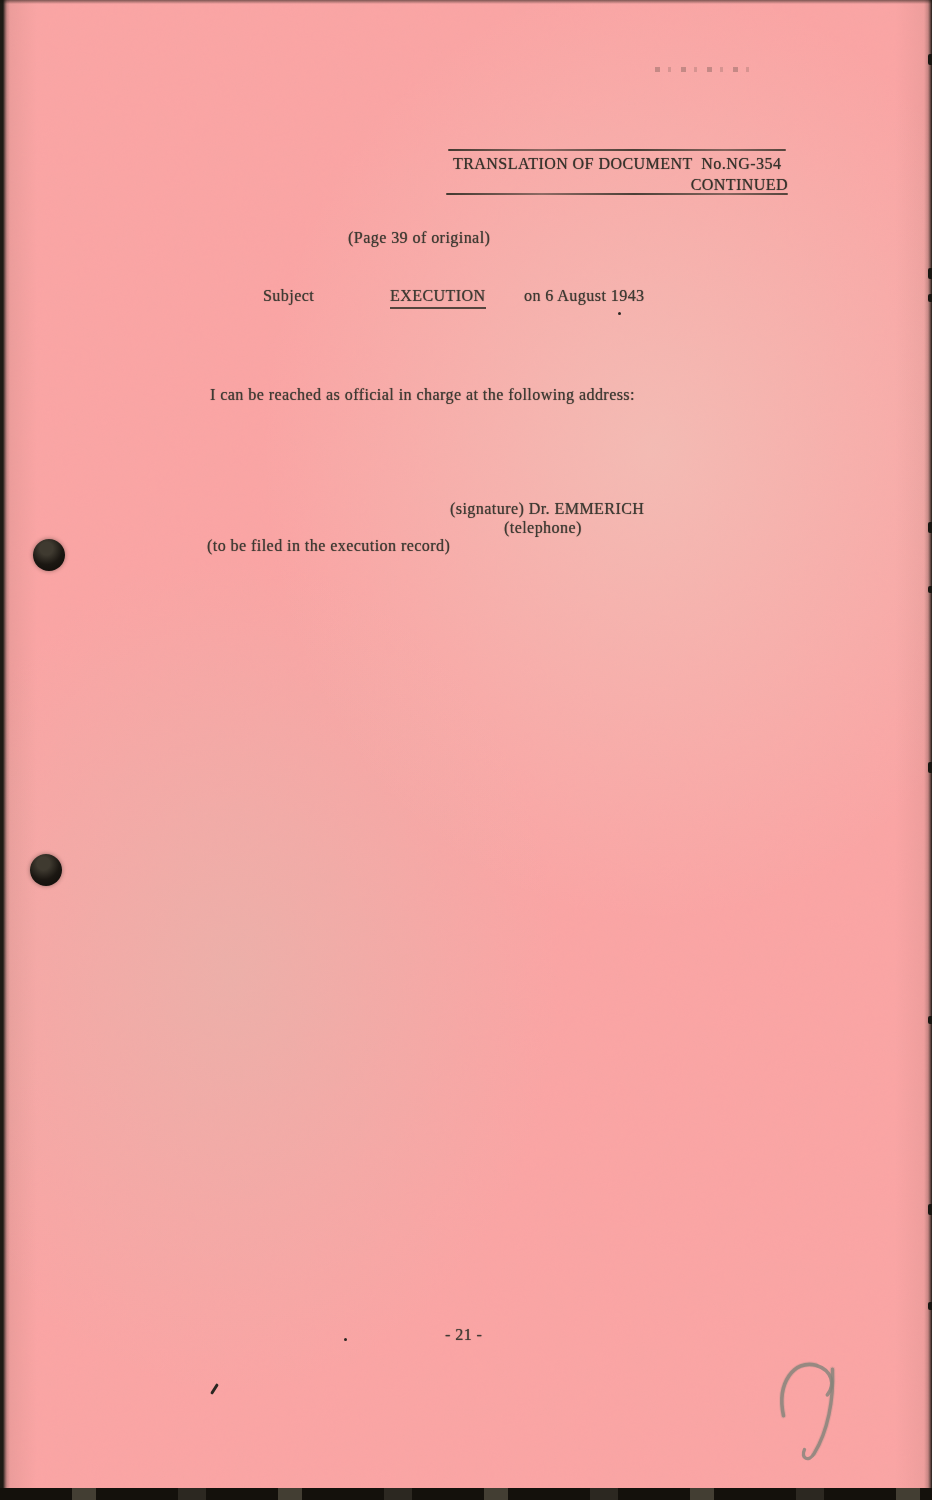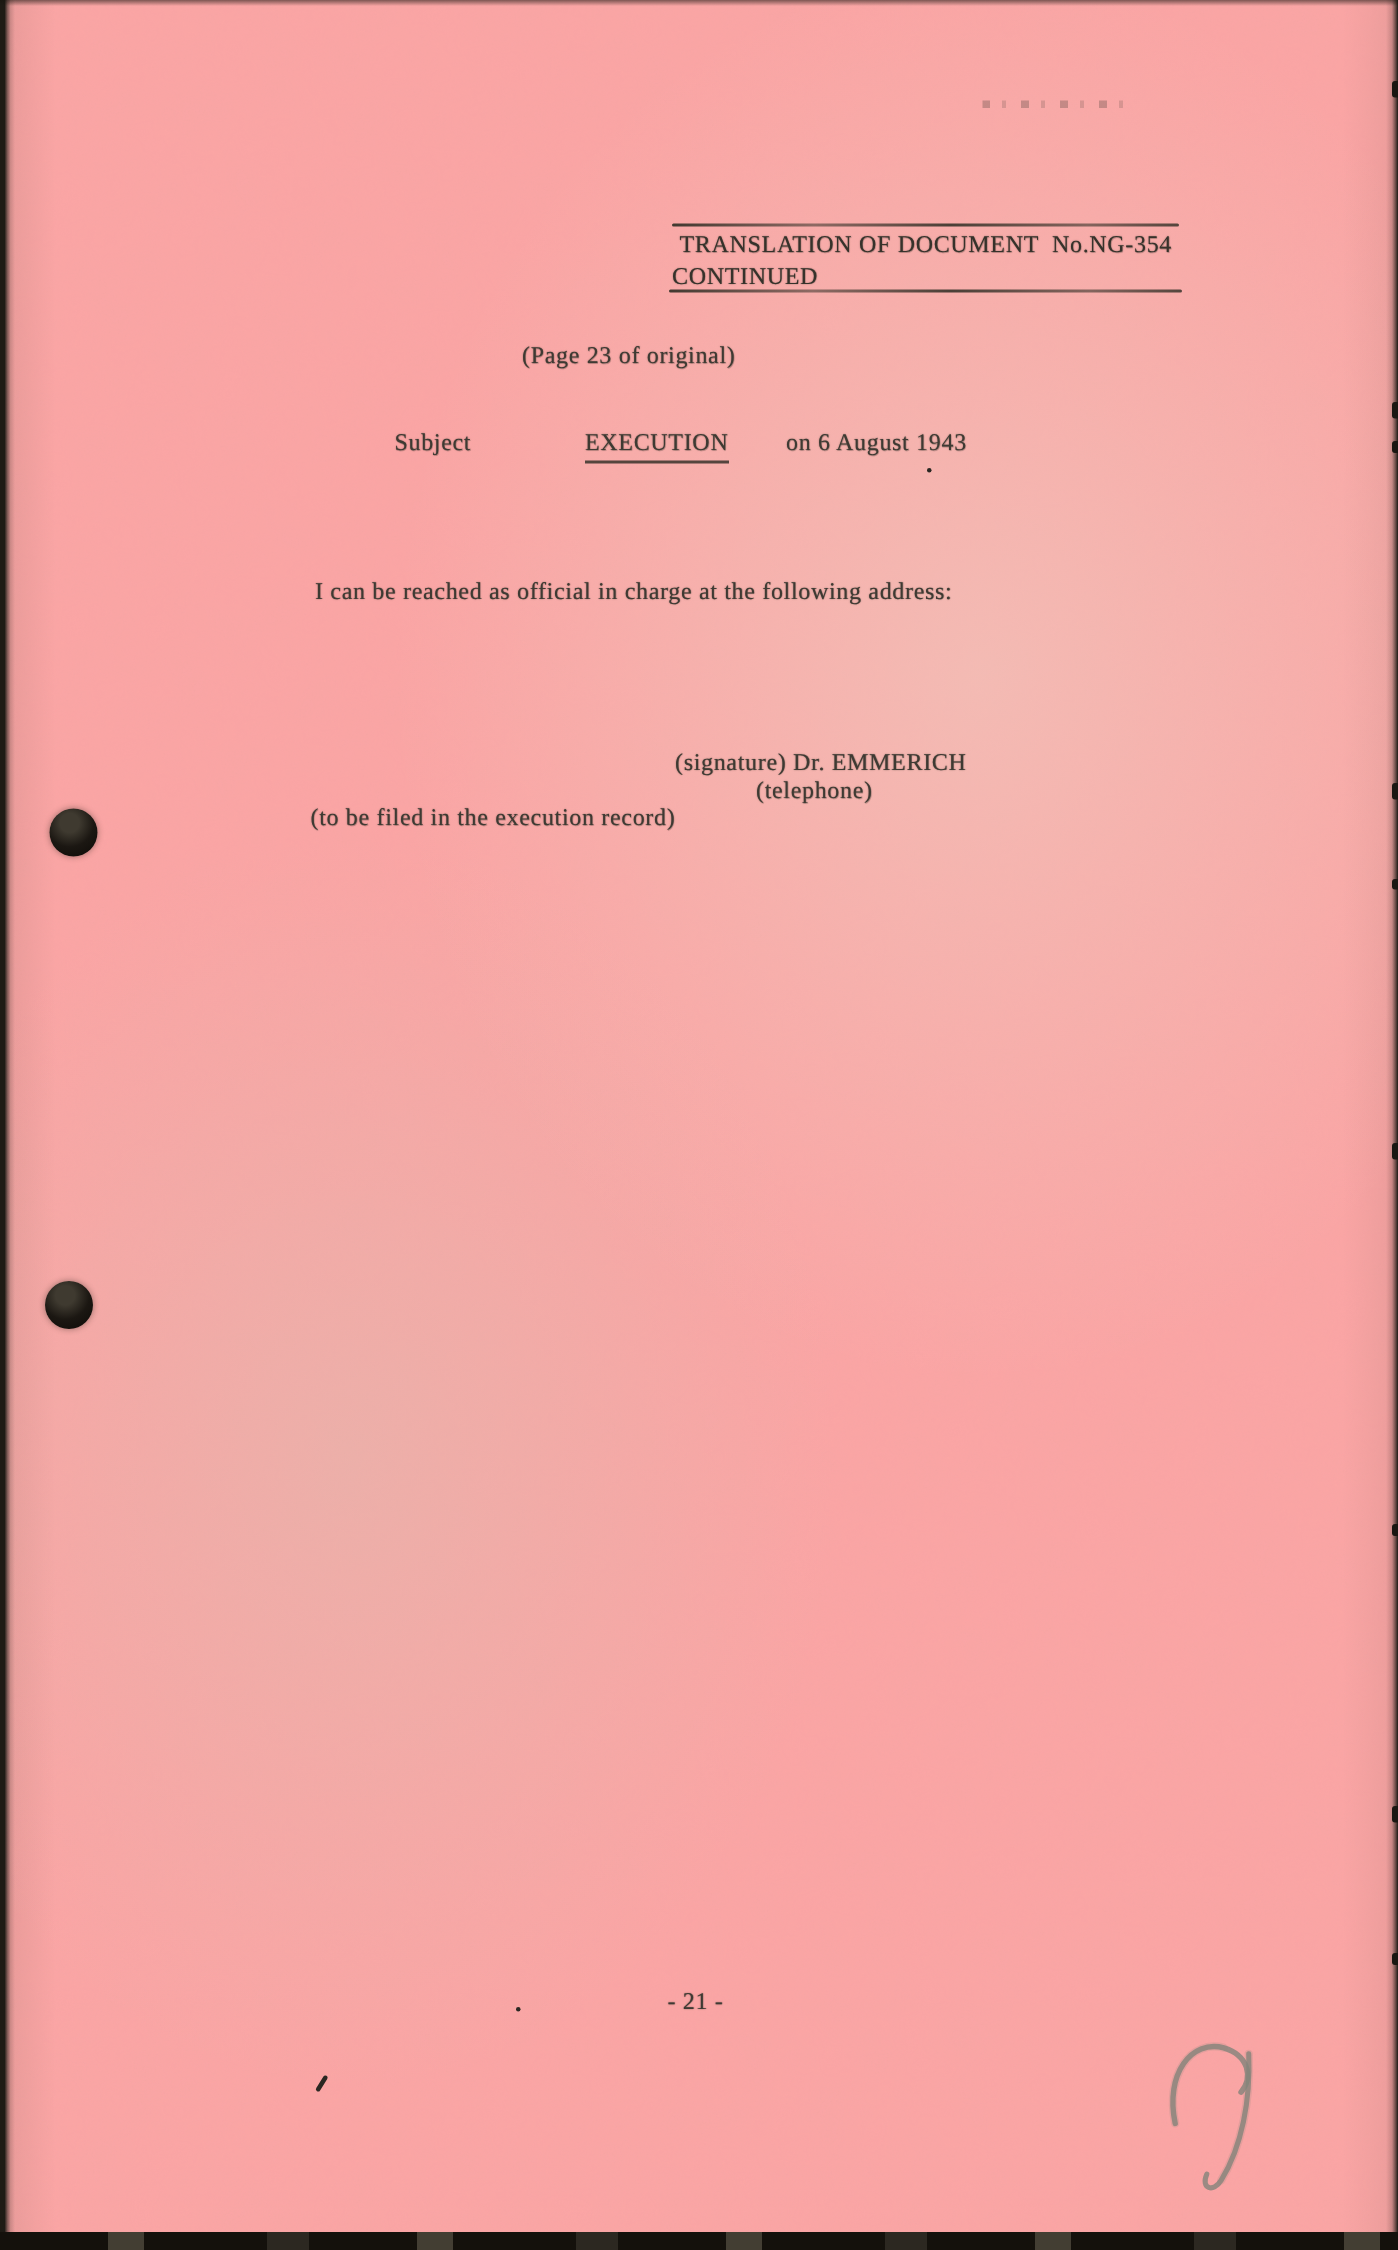--- a/index.html
+++ b/index.html
@@ -37,21 +37,21 @@
     background:radial-gradient(circle at 42% 30%, #3f3a30 0 22%, #1b1712 55%, #0d0a07 100%);
     box-shadow:0 0 4px rgba(40,34,24,.45);}
   
   .tw{position:absolute;white-space:pre;font-size:16px;line-height:18px;letter-spacing:.45px;
     text-shadow:0 0 1px rgba(62,57,48,.65), .4px .4px 0 rgba(62,57,48,.25);}
   .tw.dark{color:#36322b;}
   .rule{position:absolute;height:2px;
     background:linear-gradient(90deg,rgba(56,51,42,.95),rgba(56,51,42,.55) 28%,rgba(56,51,42,.9) 55%,rgba(56,51,42,.6) 82%,rgba(56,51,42,.85));
     border-radius:1px;}
   .underlined{border-bottom:2px solid rgba(56,51,42,.85);padding-bottom:2px;}
-  .center{text-align:left;}
+  .center{text-align:right;}
   .speck{position:absolute;background:#2a2722;}
   .smudge{position:absolute;height:5px;opacity:.5;filter:blur(.4px);
     background:repeating-linear-gradient(90deg,rgba(58,54,46,.55) 0 5px,transparent 5px 13px,rgba(58,54,46,.35) 13px 16px,transparent 16px 26px);}
   .pencil{position:absolute;transform:rotate(7deg);}
 </style>
 </head>
 <body>
 
 <div class="page">
 
@@ -88,21 +88,21 @@
 
   <div class="smudge" style="left:655px;top:67px;width:95px;"></div>
 
   <div>
     <div class="rule" style="left:448px;top:149px;width:338px;"></div>
     <div class="tw dark" style="left:453px;top:155px;">TRANSLATION OF DOCUMENT  No.NG-354</div>
     <div class="tw dark center" style="left:448px;top:176px;width:340px;">CONTINUED</div>
     <div class="rule" style="left:446px;top:193px;width:342px;"></div>
   </div>
 
-  <div class="tw" style="left:348px;top:229px;">(Page 23 of original)</div>
+  <div class="tw" style="left:348px;top:229px;">(Page 39 of original)</div>
 
   <div>
     <span class="tw" style="left:263px;top:287px;">Subject</span>
     <span class="tw underlined" style="left:390px;top:287px;">EXECUTION</span>
     <span class="tw" style="left:524px;top:287px;">on 6 August 1943</span>
   </div>
   <div class="speck" style="left:618px;top:312px;width:3px;height:3px;border-radius:50%;"></div>
 
   <div class="tw" style="left:210px;top:386px;">I can be reached as official in charge at the following address:</div>
 

